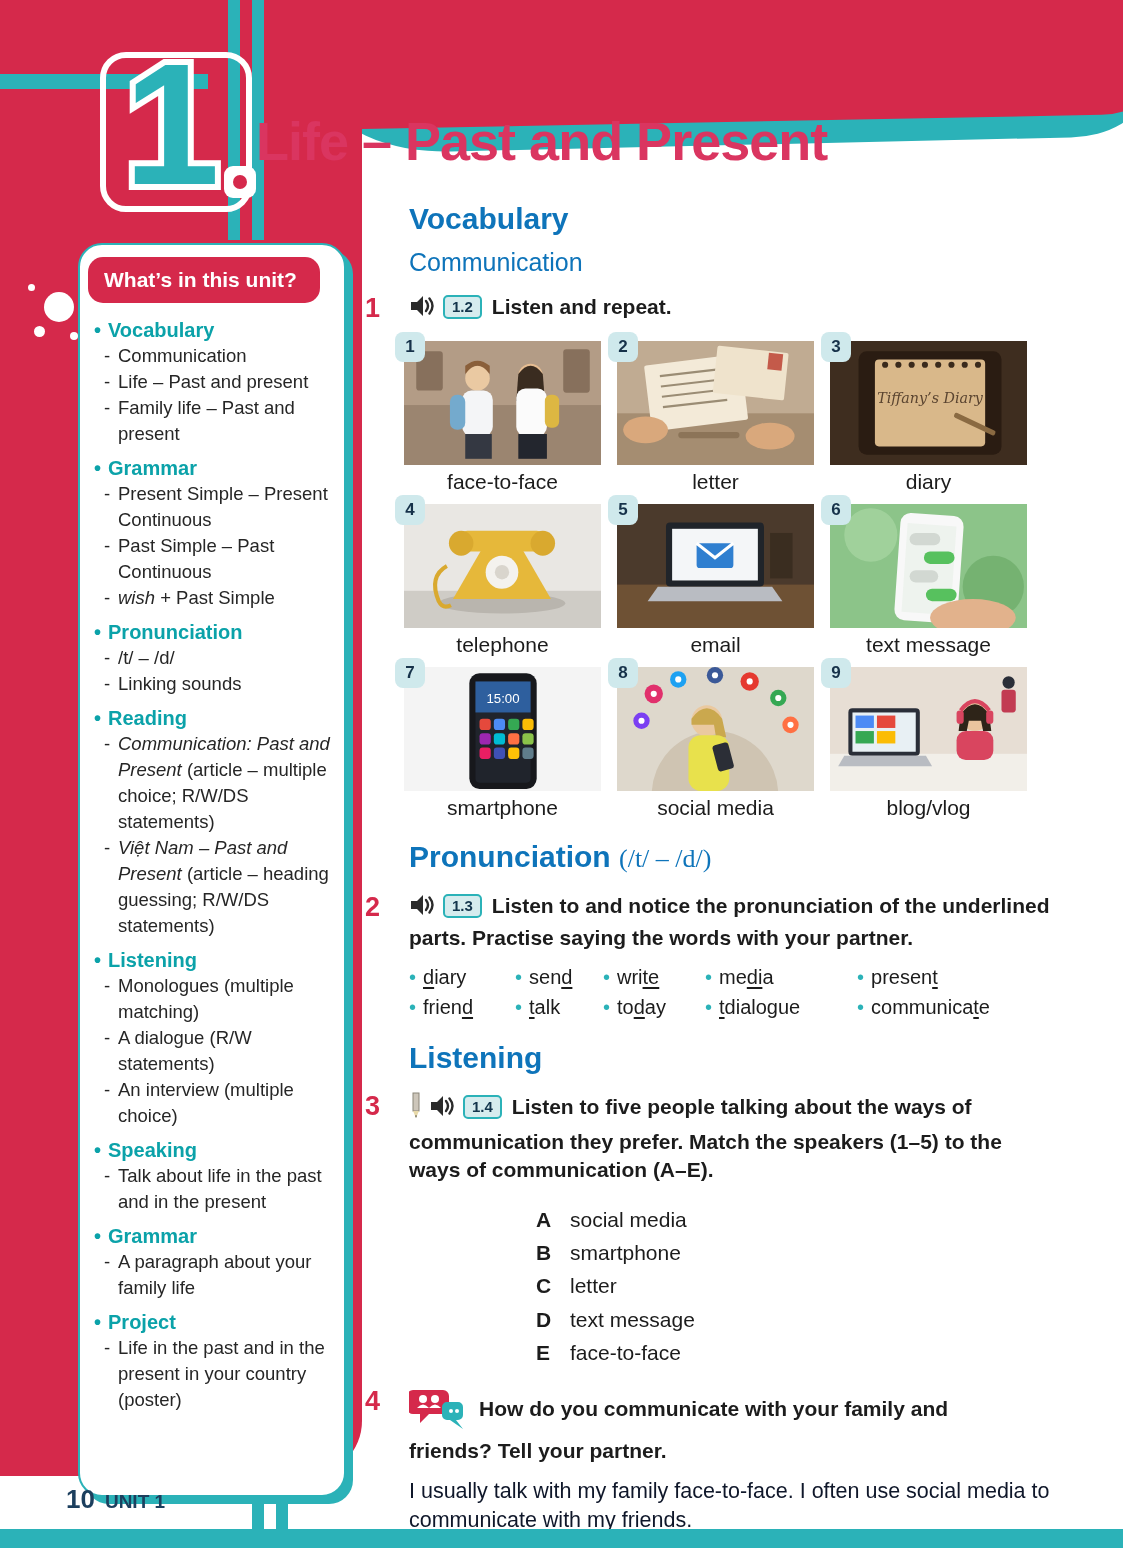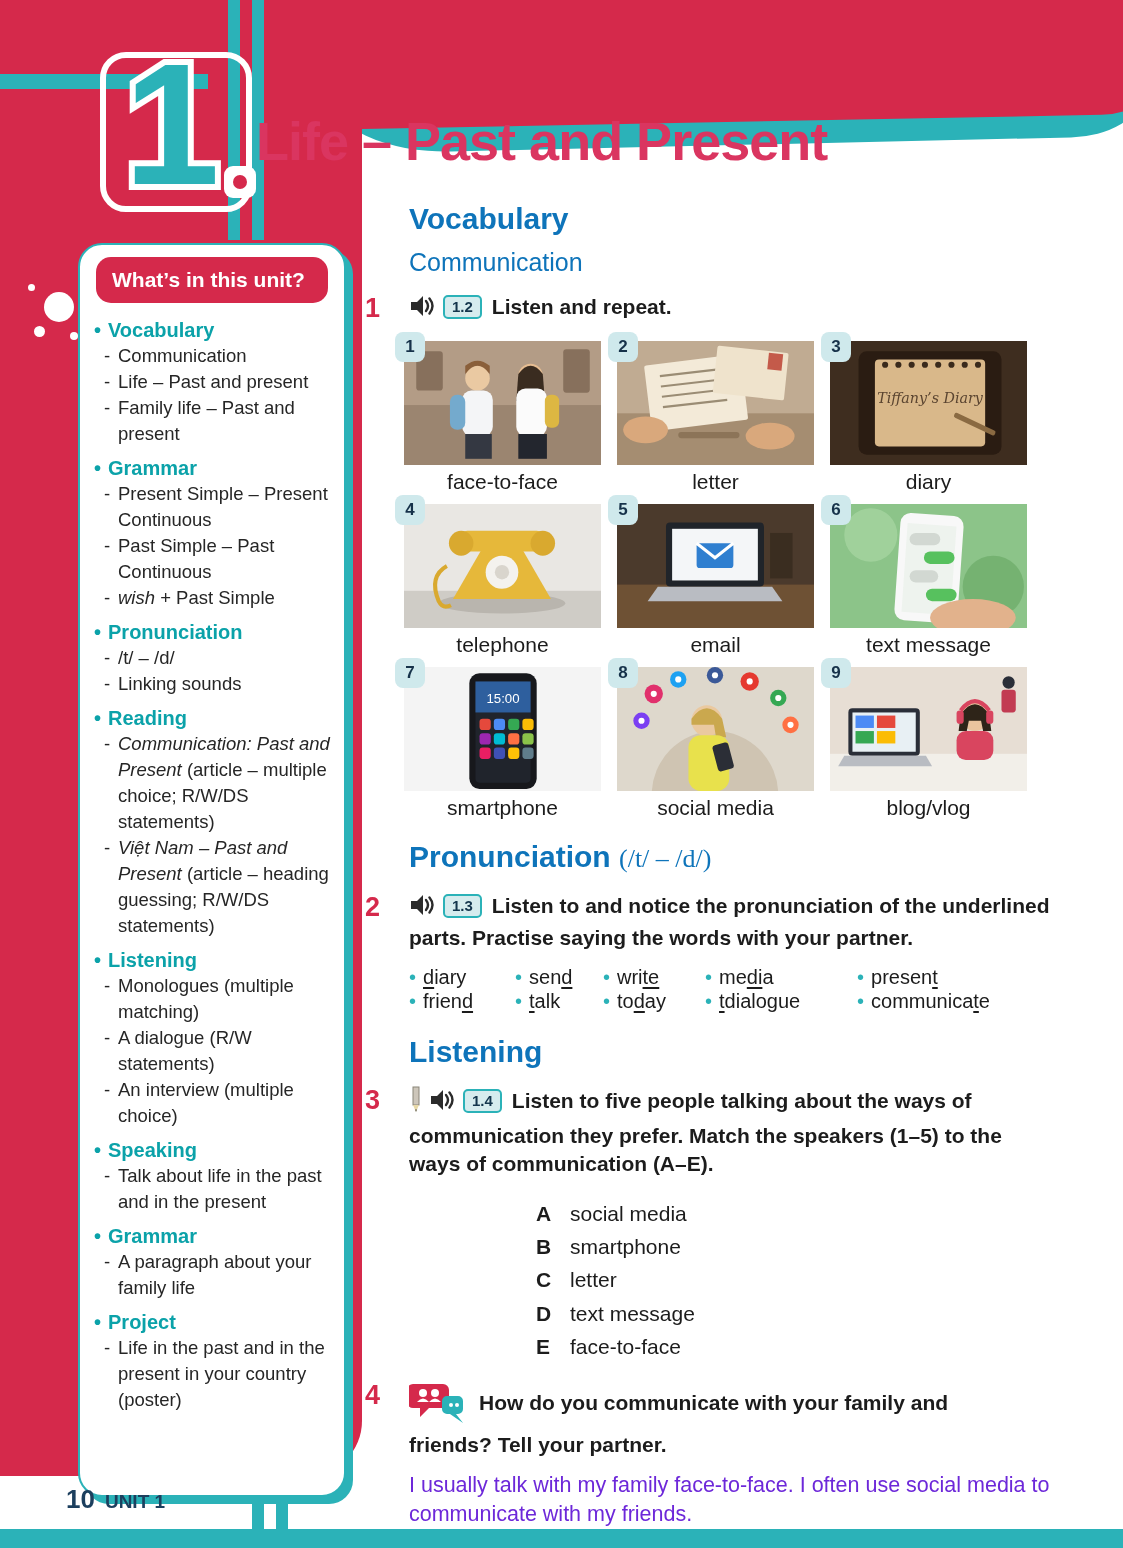--- a/index.html
+++ b/index.html
@@ -22,21 +22,21 @@
   .unit-num-svg{position:absolute;left:96px;top:16px}
   .dot-tile{position:absolute;left:224px;top:166px;width:32px;height:32px;background:#fff;border-radius:9px}
   .dot-tile i{position:absolute;left:9px;top:9px;width:14px;height:14px;border-radius:50%;background:#d5294b}
   .page-title{position:absolute;left:256px;top:110px;font-size:54px;font-weight:bold;color:#da3560;letter-spacing:-1px}
   .splat b{position:absolute;border-radius:50%;background:#fff;display:block}
   .bottom-teal{position:absolute;left:0;top:1529px;width:100%;height:19px;background:#2bb2b8}
 
   
   .sidebar-box{position:absolute;left:78px;top:243px;width:268px;height:1254px;background:#fff;
     border:2px solid #2bb2b8;border-radius:24px;box-shadow:7px 7px 0 #2bb2b8;overflow:hidden}
-  .side-banner{position:absolute;left:96px;top:257px;width:232px;height:46px;background:#d5294b;border-radius:15px;
+  .side-banner{position:absolute;left:88px;top:257px;width:232px;height:46px;background:#d5294b;border-radius:15px;
     color:#fff;font-weight:bold;font-size:21px;line-height:46px;padding-left:16px;z-index:3}
   .side-content{padding:72px 10px 10px 14px;font-size:18.5px;line-height:26px;color:#262626}
   .side-sec{margin-bottom:8px}
   .side-head{color:#0ba2a9;font-weight:bold;font-size:20px}
   .side-head .bullet{margin-right:7px;color:#0ba2a9}
   .side-item{position:relative;padding-left:24px}
   .side-item .dash{position:absolute;left:10px}
   .it{font-style:italic}
 
   
@@ -60,38 +60,38 @@
 
   
   .vgrid{display:grid;grid-template-columns:repeat(3,197px);column-gap:16px;row-gap:10px;margin-left:42px;margin-top:16px}
   .vimg{position:relative;width:197px;height:124px;background:#ddd}
   .vimg svg{display:block;width:100%;height:100%}
   .img-num{position:absolute;top:-9px;left:-9px;width:30px;height:30px;background:#cfe9ec;border-radius:8px;
     display:flex;align-items:center;justify-content:center;font-size:17px;font-weight:bold;color:#16324a;z-index:2}
   .vcap{text-align:center;font-size:21px;color:#1c1c1c;margin-top:5px}
 
   
-  #pron-words{display:grid;grid-template-columns:106px 88px 102px 152px auto;row-gap:1px;margin-left:47px;margin-top:14px;font-size:20px;color:#1c1c1c}
+  #pron-words{display:grid;grid-template-columns:106px 88px 102px 152px auto;row-gap:7px;margin-left:47px;margin-top:14px;font-size:20px;color:#1c1c1c}
   .pword{white-space:nowrap}
   .pbul{color:#2bb2b8;margin-right:7px}
   .wb .ptext{font-weight:normal}
   .u{text-decoration:underline;text-underline-offset:3px}
 
   
   .match-row{display:flex;margin-left:52px;margin-top:18px}
   #speaker-table{width:182px;border:2px solid #2bb2b8;flex:none;background:#fff}
   .sprow{display:flex;height:33px;border-top:2px solid #2bb2b8}
   .sprow:first-child{border-top:none}
   .splabel{width:134px;background:#daeef0;font-weight:bold;font-size:19px;color:#1c1c1c;display:flex;align-items:center;padding-left:12px;border-right:2px solid #2bb2b8}
   .spbox{flex:1;background:#fff}
   #options-list{margin-left:122px;padding-top:1px}
   .oprow{height:33.4px;display:flex;align-items:center;font-size:21px;color:#1c1c1c}
   .oplet{font-weight:bold;width:34px}
 
-  .model{margin-left:47px;margin-top:12px;font-size:21.5px;color:#6d28d9;width:655px;line-height:29px}
+  .model{margin-left:47px;margin-top:12px;font-size:21.5px;color:#0f172a;width:655px;line-height:29px}
 
   .footer{position:absolute;left:66px;top:1484px;display:flex;align-items:baseline;color:#1c3f5e}
   .fpage{font-size:26px;font-weight:bold}
   .funit{font-size:19px;font-weight:bold;margin-left:10px}
 </style>
 </head>
 <body>
 
 <div class="page">
 

